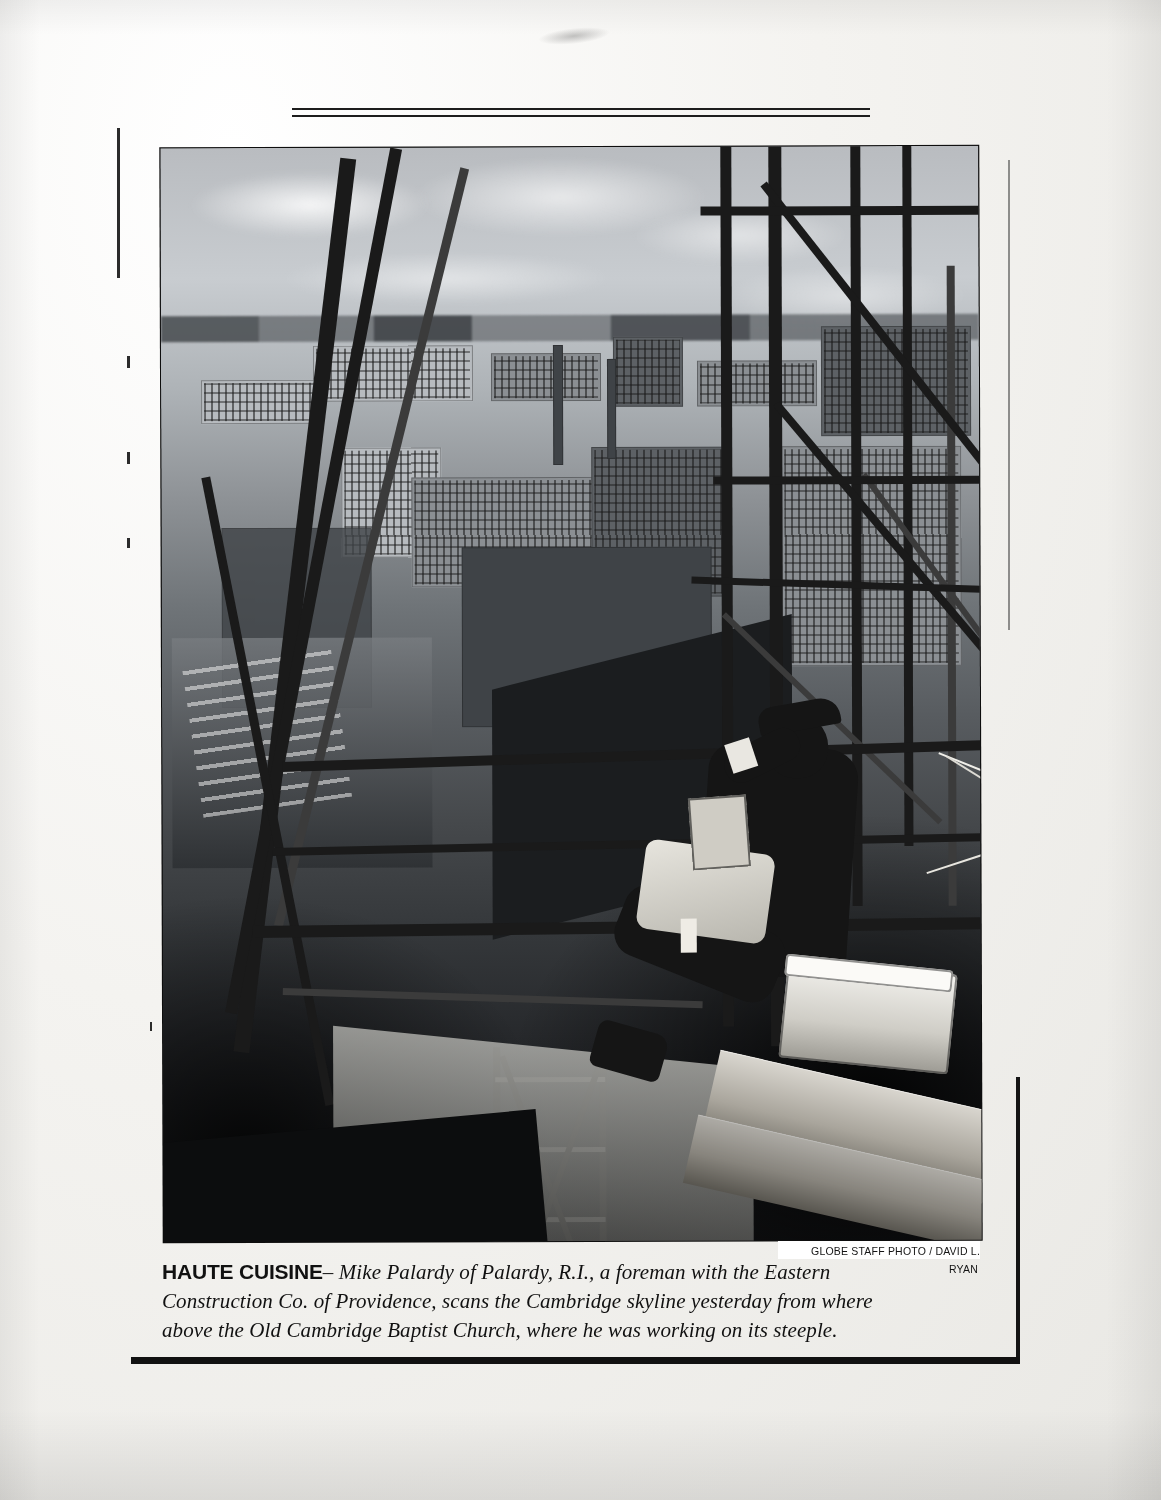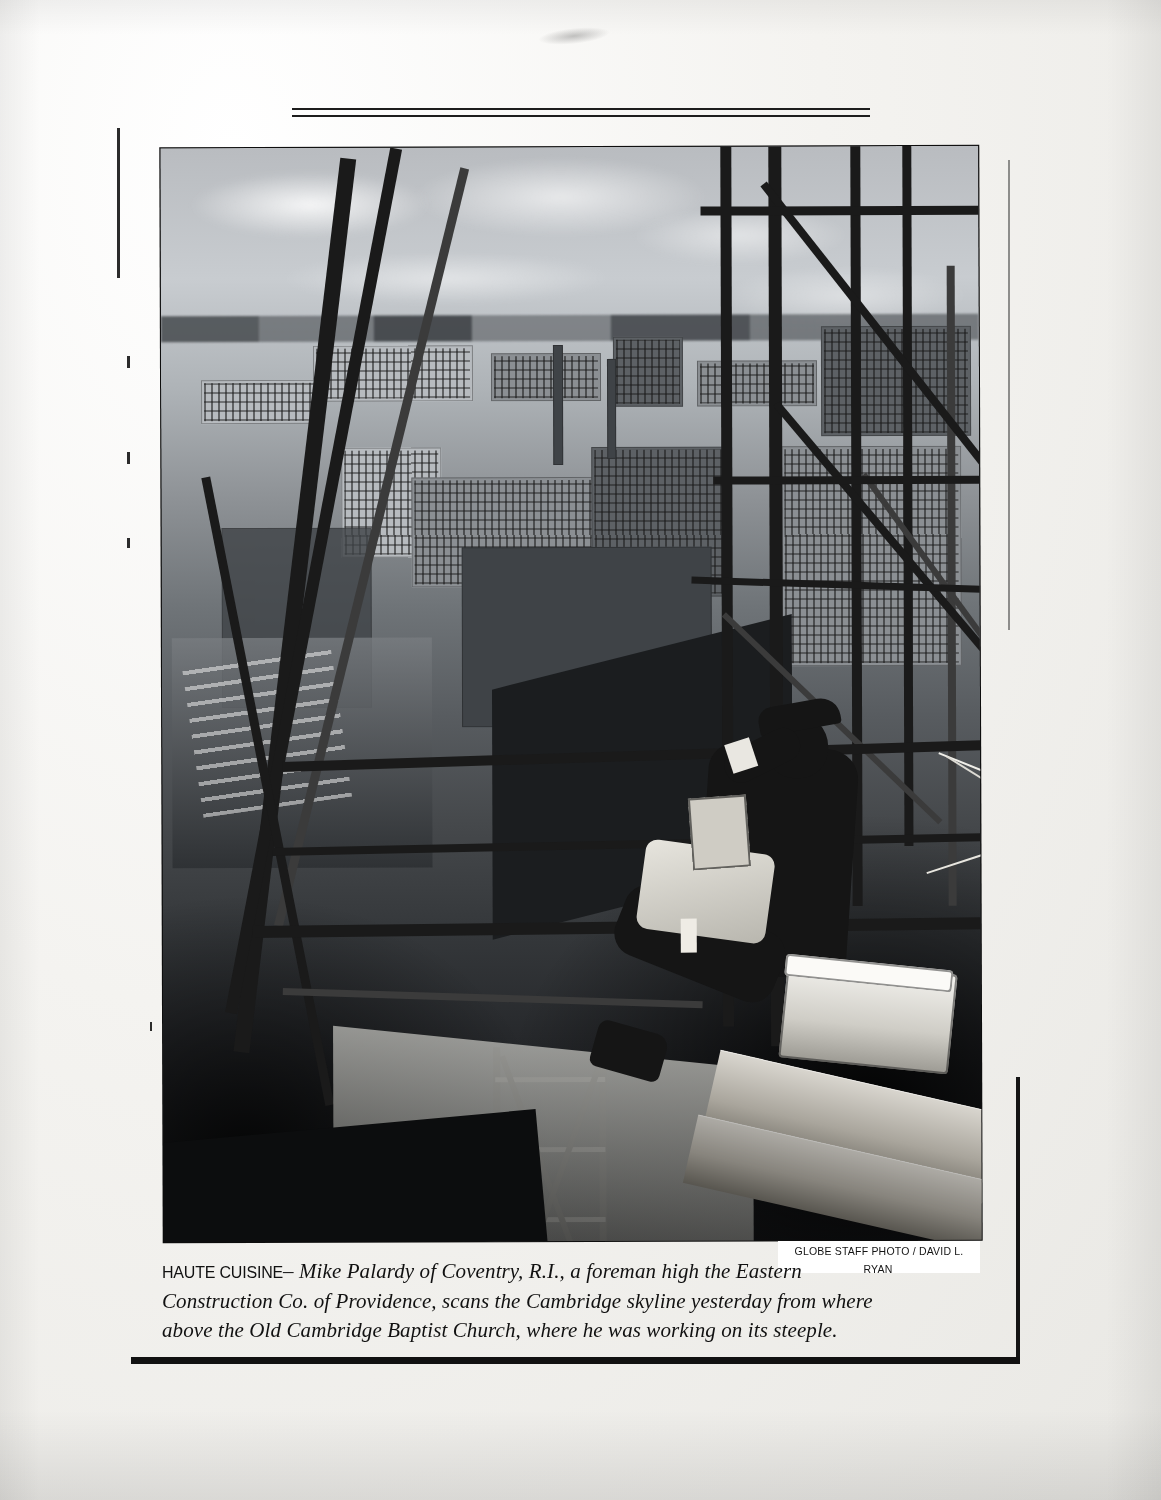--- a/index.html
+++ b/index.html
@@ -177,23 +177,23 @@
     box-shadow: inset 0 0 0 2px rgba(40,40,40,0.55);
     border-radius: 4px;
   }
 
   
   .credit-bar {
     position: absolute;
     left: 778px;
     top: 1241px;
     width: 202px;
-    height: 32px;
+    height: 18px;
     background: #ffffff;
-    text-align: center;
+    text-align: right;
   }
   .credit-bar span {
     font-family: "Liberation Sans", sans-serif;
     font-size: 10.5px;
     letter-spacing: 0.2px;
     color: #141414;
     line-height: 16px;
     padding-right: 2px;
   }
 
@@ -209,22 +209,22 @@
     font-family: "Liberation Serif", serif;
     font-style: italic;
     font-size: 21px;
     line-height: 29px;
     letter-spacing: 0.1px;
     white-space: nowrap;
   }
   .caption .kicker {
     font-family: "Liberation Sans", sans-serif;
     font-style: normal;
-    font-weight: normal;
-    font-size: 16px;
+    font-weight: bold;
+    font-size: 21px;
     letter-spacing: -0.2px;
   }
   .caption .dash {
     font-family: "Liberation Serif", serif;
     font-style: italic;
     font-size: 21px;
   }
 
   
   .bottom-rule {
@@ -386,20 +386,20 @@
       <div style="position:absolute;left:-40px;top:980px;width:420px;height:160px;background:#0c0d0e;transform:rotate(-5deg);"></div>
     </div>
   </div>
 
   <div class="credit-bar">
     <span>GLOBE STAFF PHOTO / DAVID L. RYAN</span>
   </div>
 
   <div class="caption">
     <div class="line">
-      <span class="kicker">HAUTE CUISINE</span><span class="dash">–</span> <span>Mike Palardy of Coventry, R.I., a foreman high the Eastern</span>
+      <span class="kicker">HAUTE CUISINE</span><span class="dash">–</span> <span>Mike Palardy of Palardy, R.I., a foreman with the Eastern</span>
     </div>
     <div class="line">Construction Co. of Providence, scans the Cambridge skyline yesterday from where</div>
     <div class="line">above the Old Cambridge Baptist Church, where he was working on its steeple.</div>
   </div>
 
   <div class="bottom-rule"></div>
 </div>
 
 </body></html>

